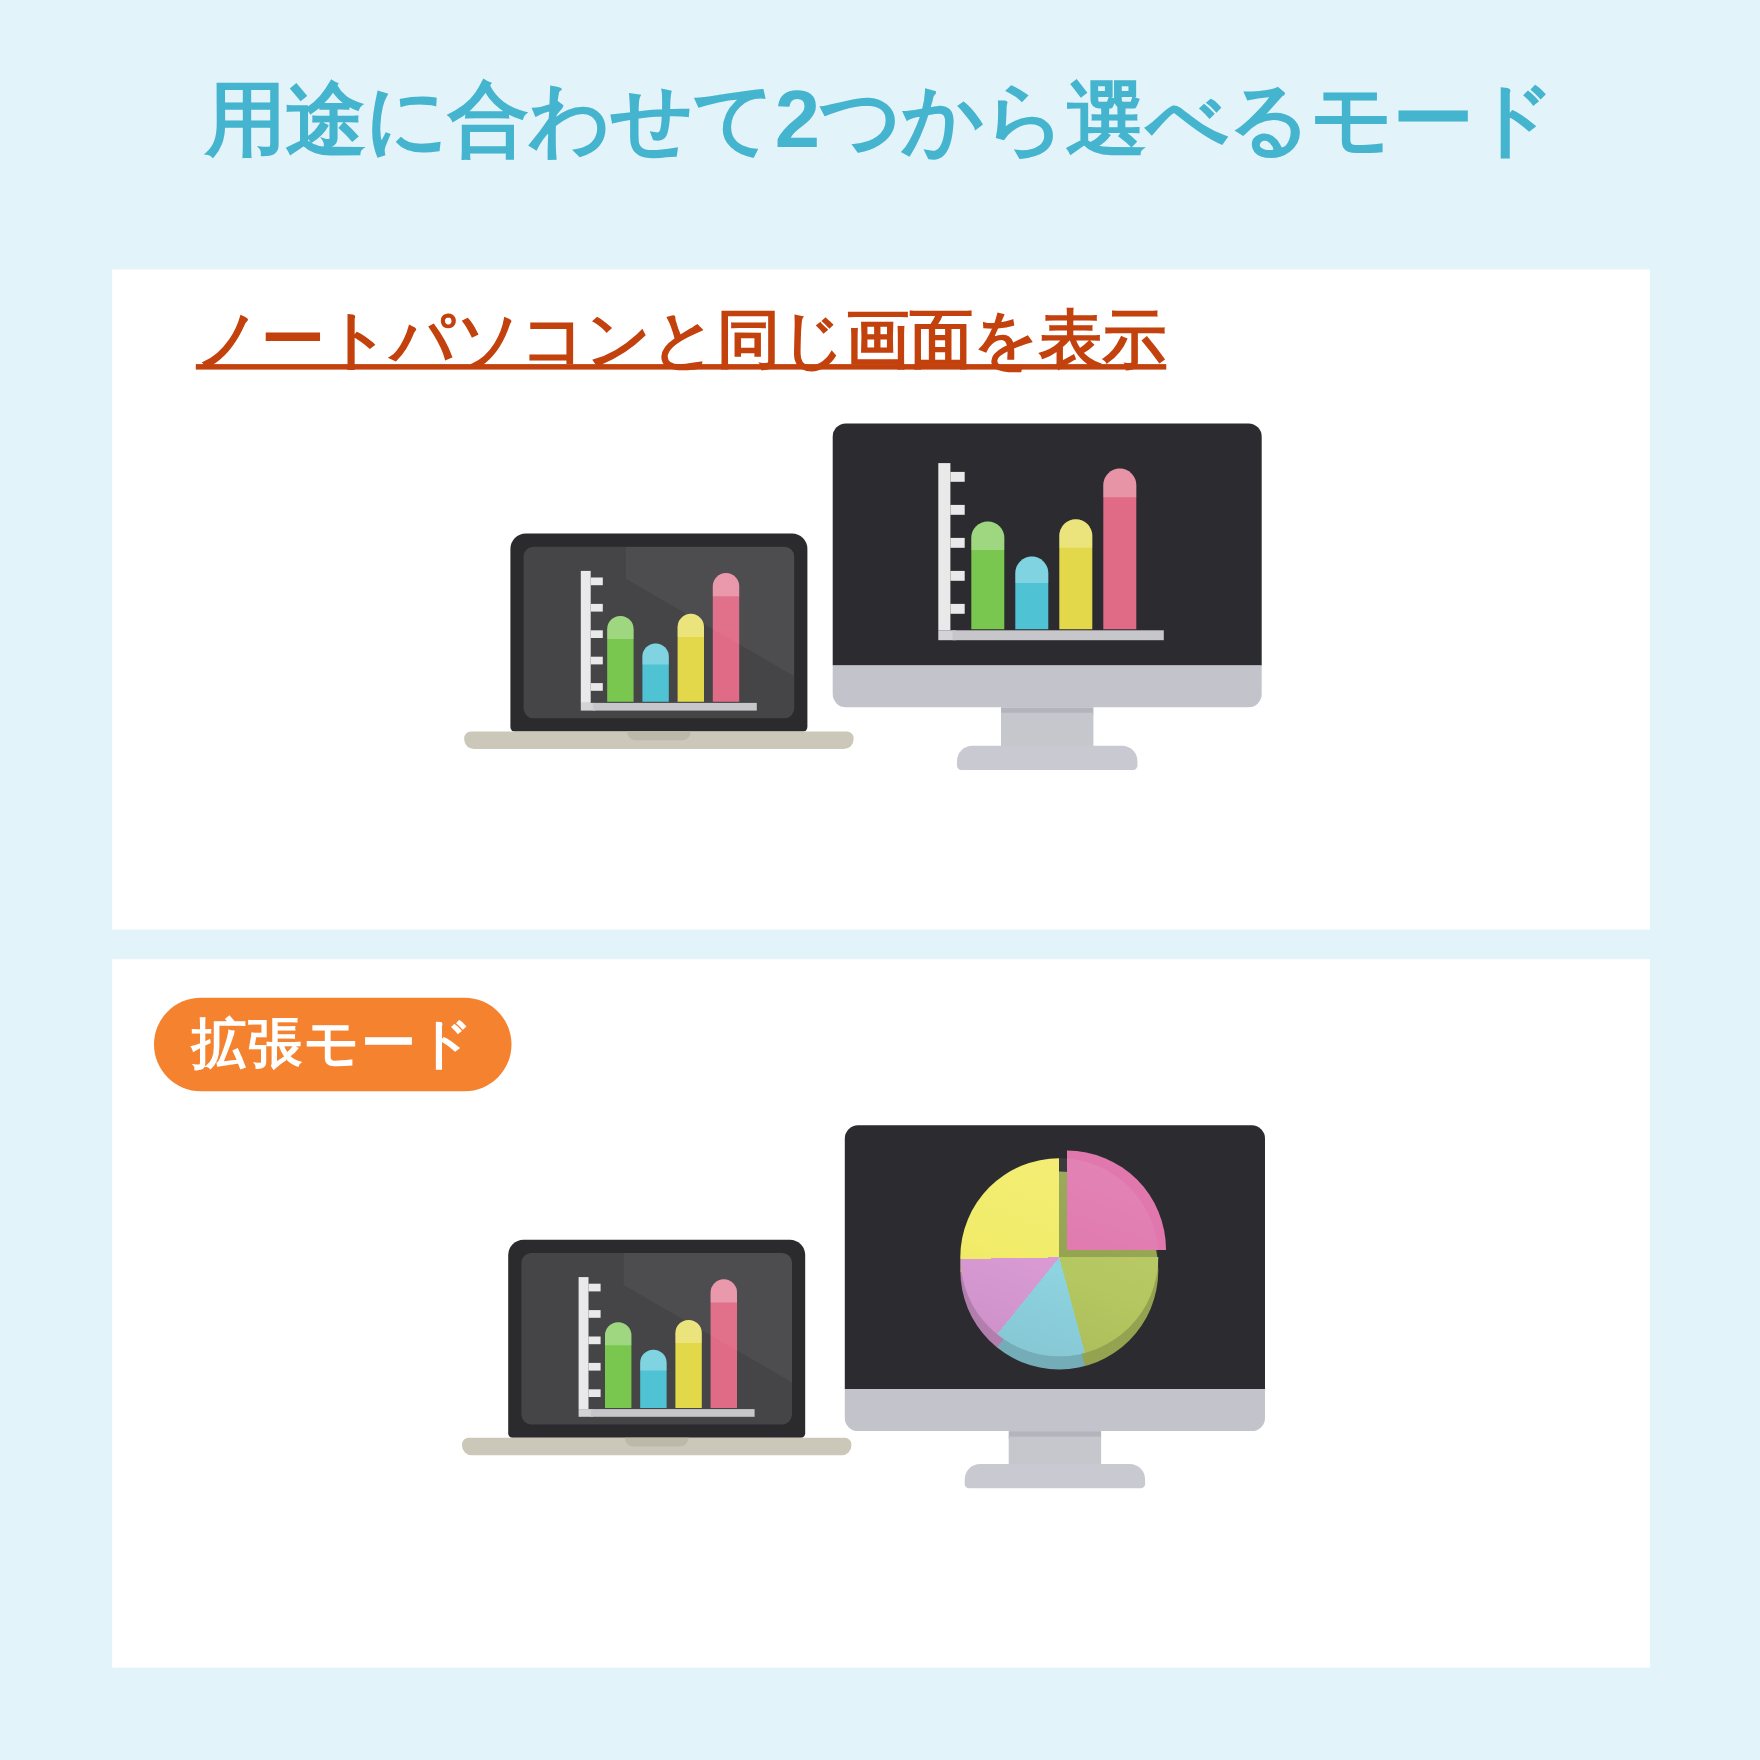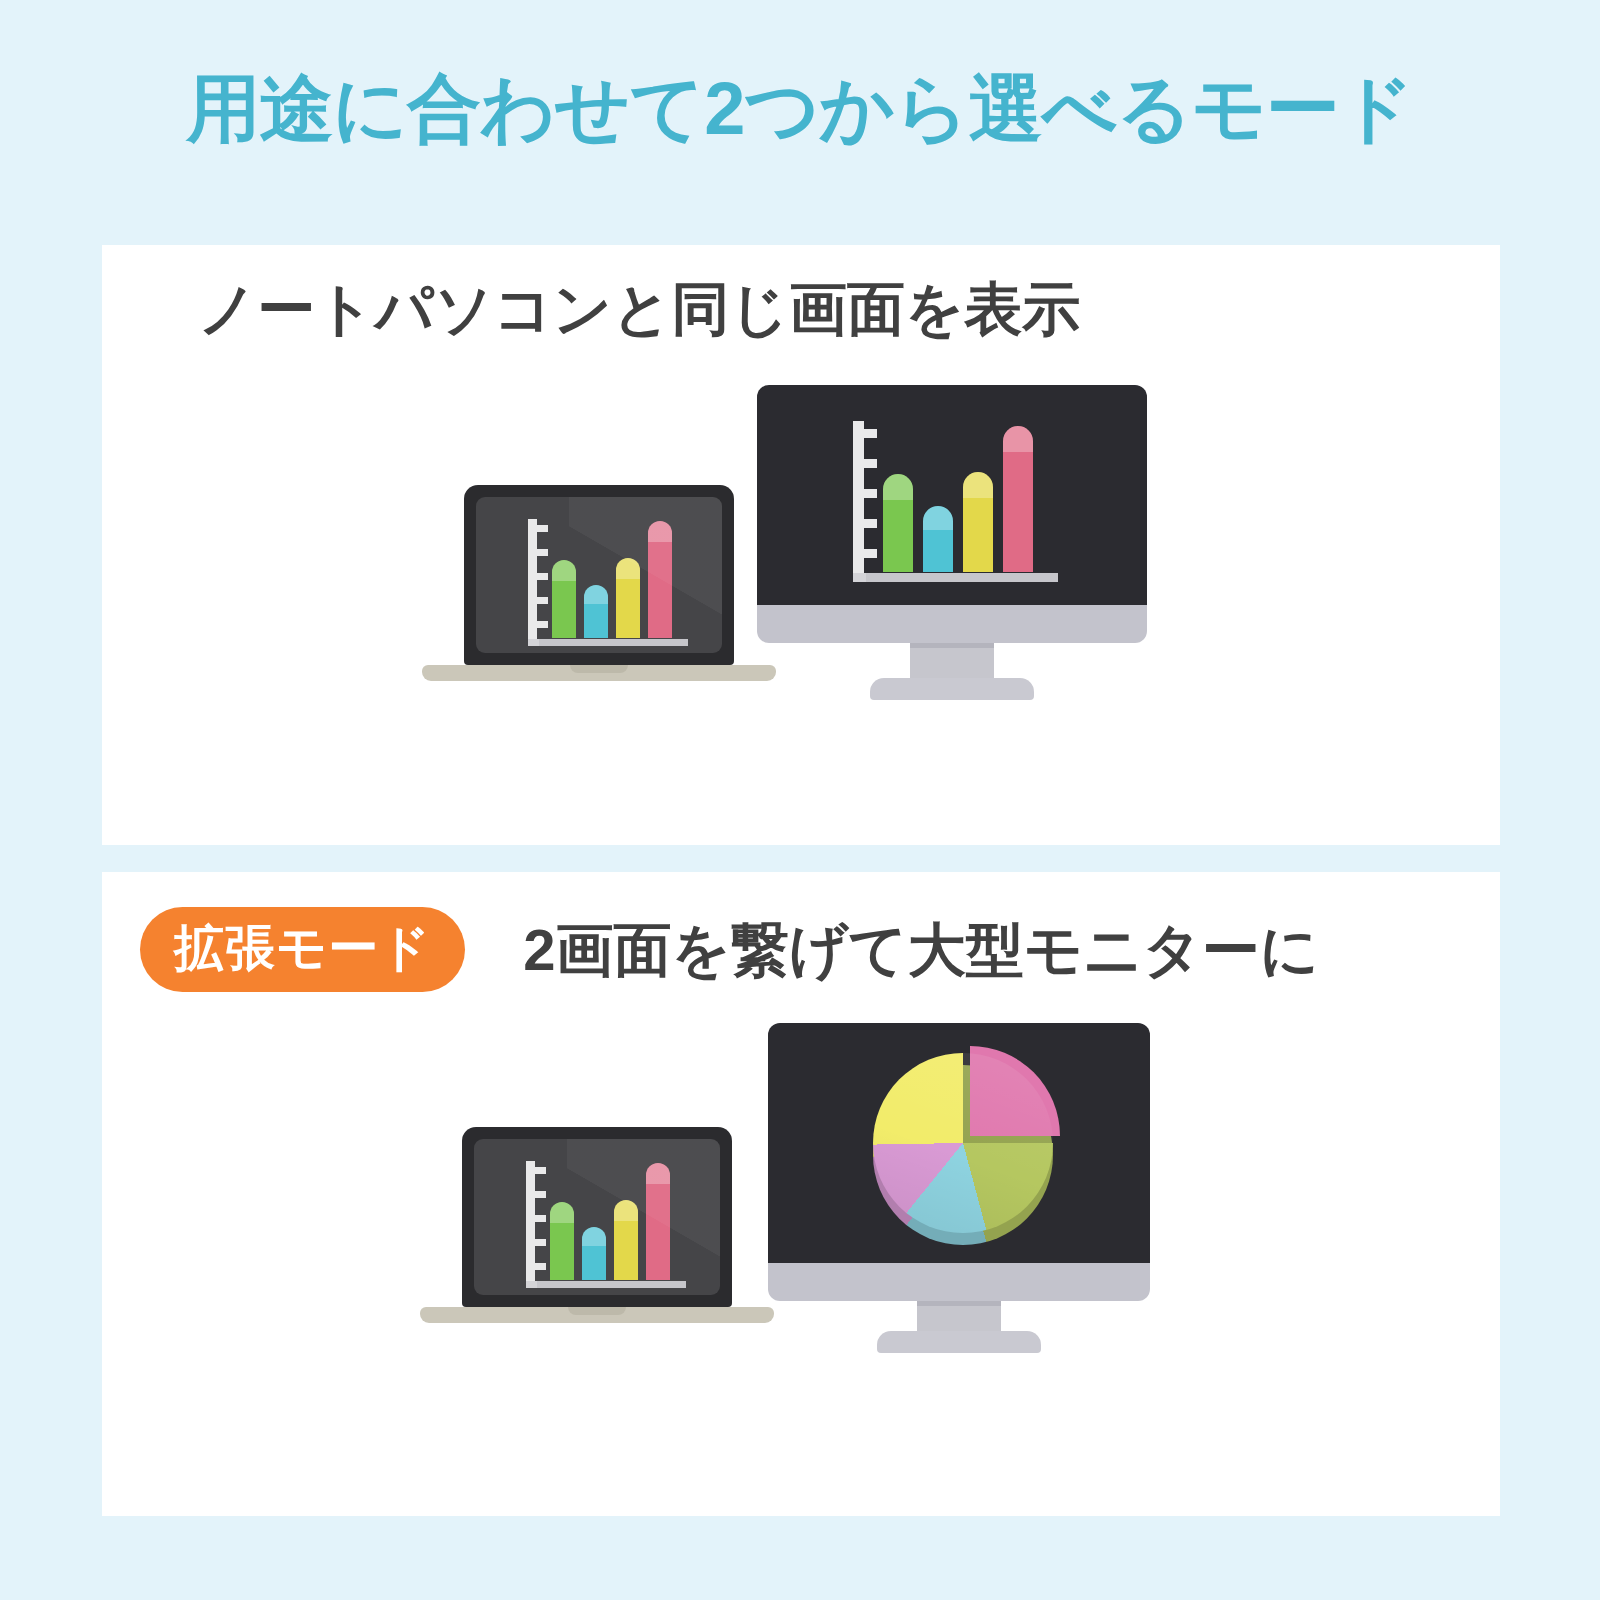--- a/index.html
+++ b/index.html
@@ -57,27 +57,28 @@
     color: #ffffff;
     font-size: 50px;
     font-weight: bold;
     border-radius: 48px;
     padding: 16px 34px 19px 34px;
     line-height: 1;
     white-space: nowrap;
     letter-spacing: 1px;
   }
   .mode-heading {
-    margin-left: 58px;
+    margin-left: 38px;
     font-size: 58px;
     font-weight: bold;
-    color: #404040;
+    color: #c2410c;
     line-height: 1;
     white-space: nowrap;
     letter-spacing: 0px;
+    text-decoration: underline;
   }
 
   
   .caption {
     position: absolute;
     left: 0;
     width: 1398px;
     text-align: center;
     font-size: 62px;
     font-weight: bold;
@@ -274,21 +275,20 @@
       <div class="laptop-notch" style="left:148px; top:180px; width:58px; height:8px;"></div>
     </div>
 
     <div class="caption" id="caption-duplicate">ノートパソコンをデスクトップ感覚で使える</div>
   </div>
 
   <div class="card" id="card-extend">
 
     <div class="mode-row">
       <div class="mode-badge">拡張モード</div>
-      <div class="mode-heading">2画面を繋げて大型モニターに</div>
     </div>
 
     <div class="monitor" style="left:666px; top:151px; width:382px; height:320px;">
       <div class="monitor-screen" style="width:382px; height:240px;">
         <div class="pie-wrap" style="left:105px; top:30px; width:180px; height:180px;">
 
           <div class="pie-depth" style="left:0px; top:12px; width:180px; height:180px;
                       background: conic-gradient(from 0deg,
                         #b5c760 0deg 0deg,
                         #b5c760 90deg 165deg,

